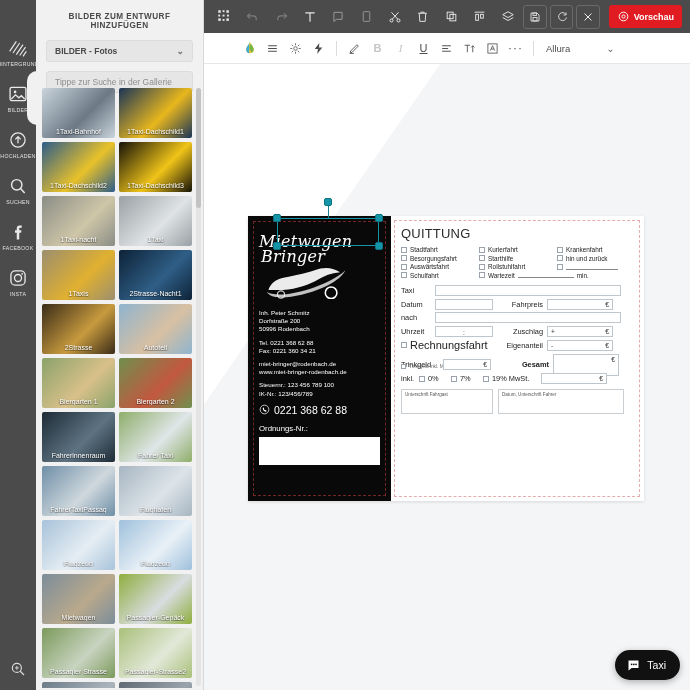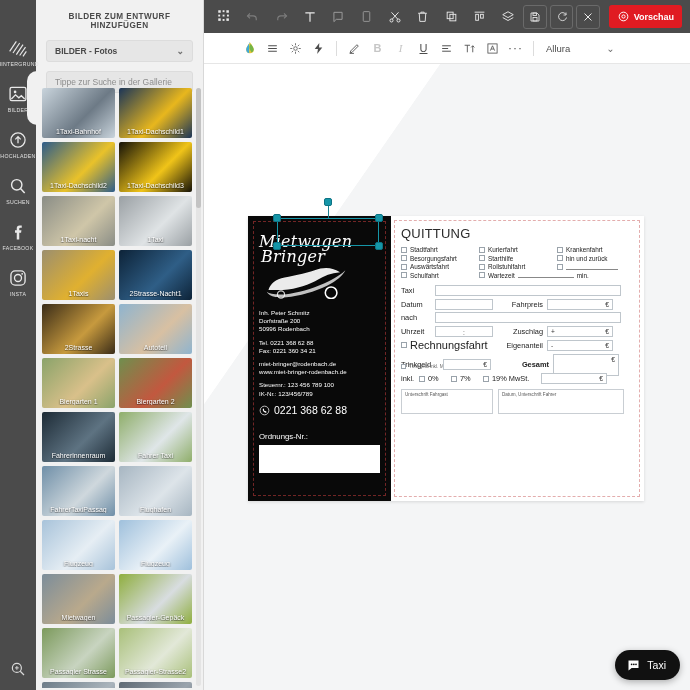--- a/index.html
+++ b/index.html
@@ -174,22 +174,22 @@
   .logo-script {
     font-family: "DejaVu Serif", serif; font-style: italic;
     font-size: 16px; line-height: 15px; letter-spacing: .3px;
     margin-top: 4px; position: relative; z-index: 2;
   }
   .logo-script .l2 { margin-left: 2px; }
   .carart { margin: 1px 0 6px 2px; }
   .addr { font-size: 6.2px; line-height: 8.2px; }
   .addr .gap { display: block; height: 5px; }
   .phone-big {
-    display: flex; align-items: flex-end; gap: 4px;
-    font-size: 10.5px; margin: 6px 0 16px;
+    display: flex; align-items: flex-start; gap: 4px;
+    font-size: 10.5px; margin: 6px 0 8px;
   }
   .ordnung { font-size: 7.8px; margin-bottom: 4px; }
   .ord-box {
     background: #fff; height: 28px; width: 100%;
   }
 
   .card-right {
     flex: 1; background: #fff; padding: 10px 9px 8px 10px;
     position: relative;
   }

